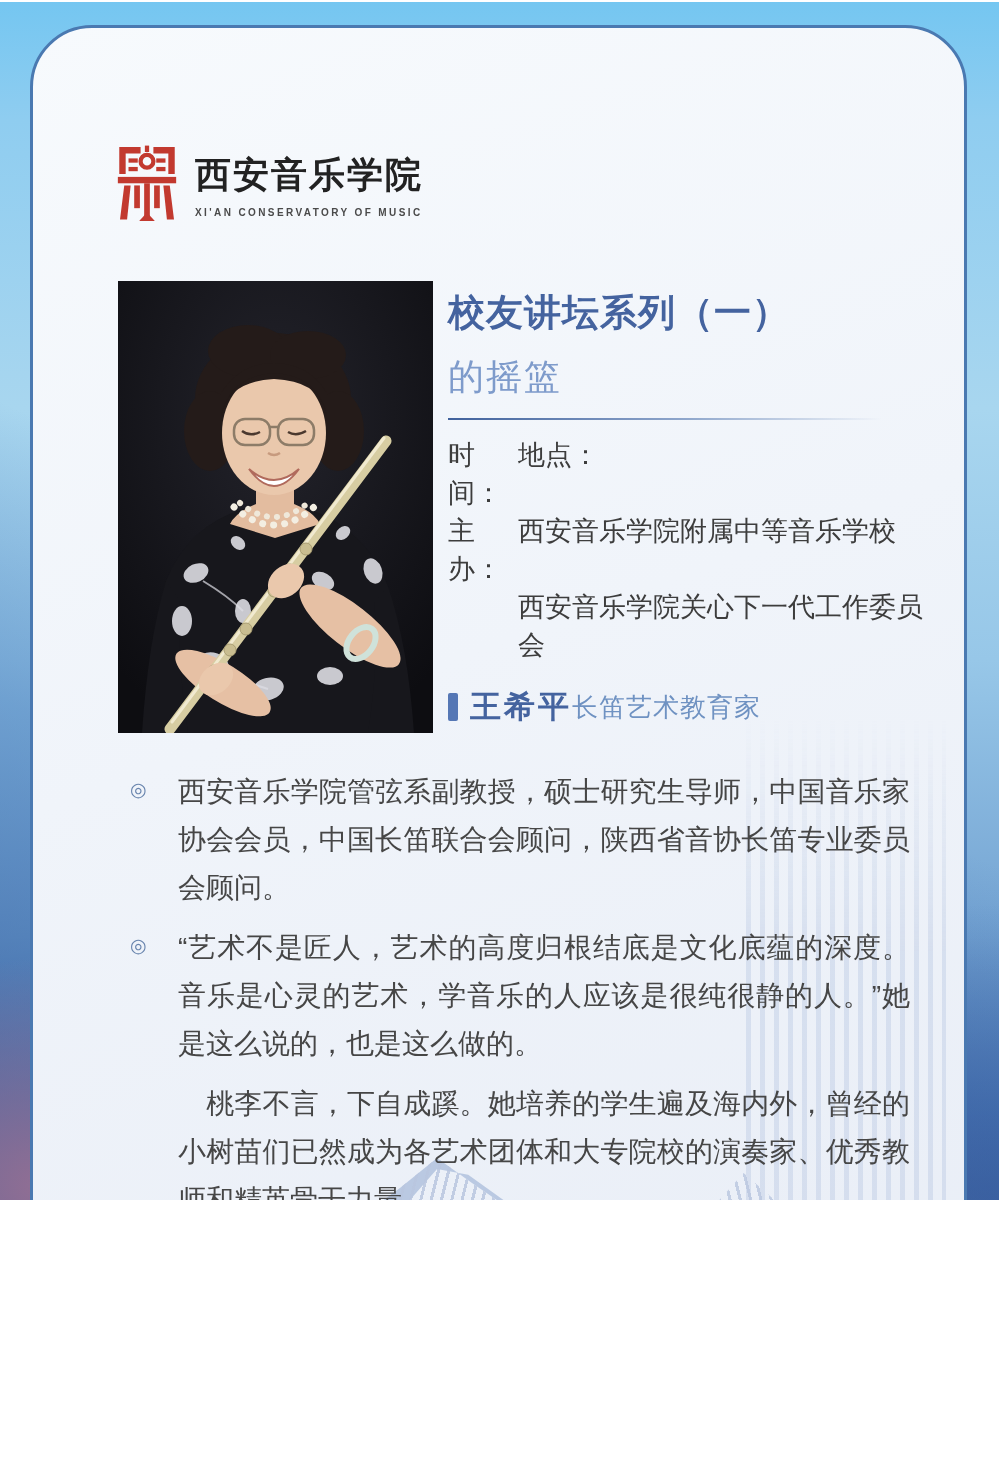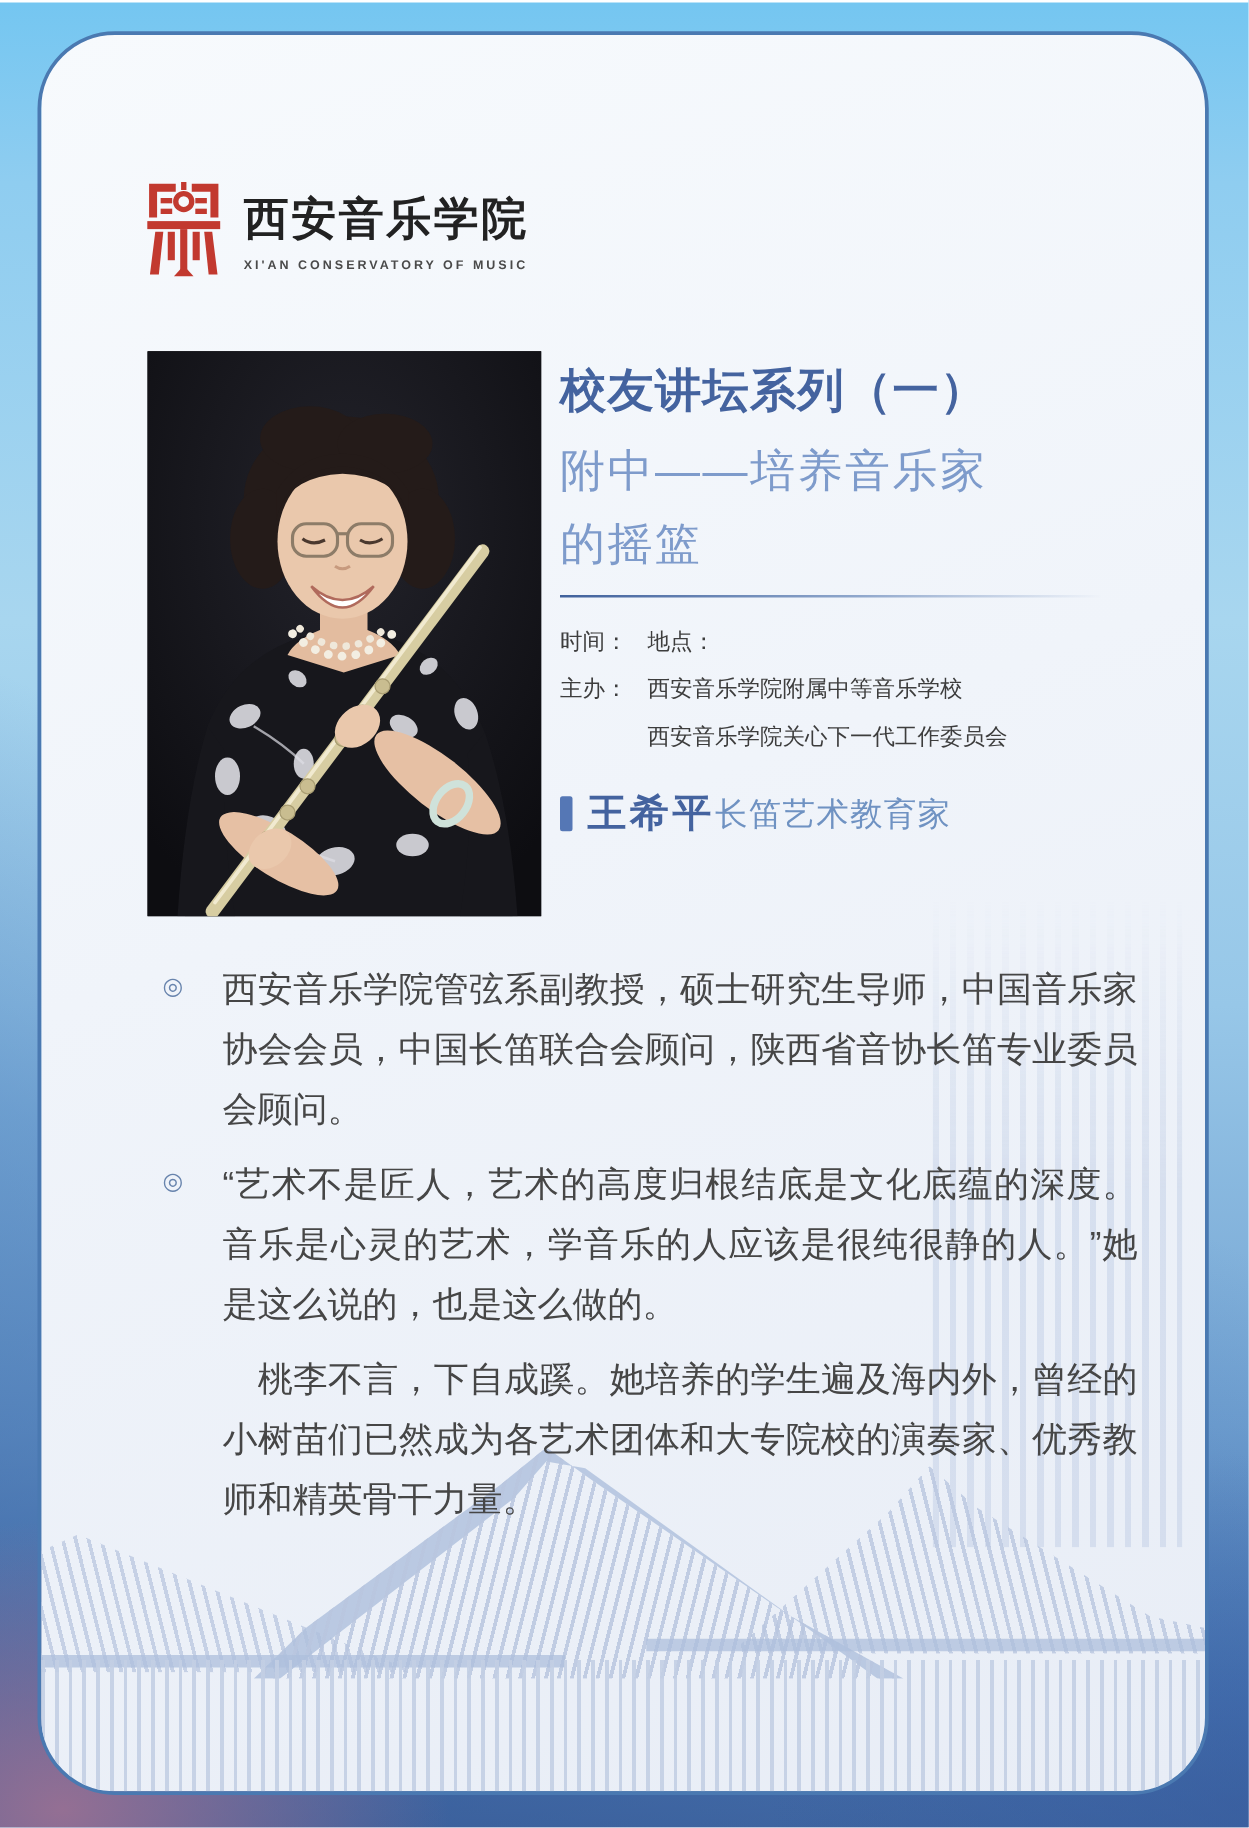--- a/index.html
+++ b/index.html
@@ -2,21 +2,21 @@
 <html><head>
 <meta charset="utf-8">
 <style>
   * { margin:0; padding:0; box-sizing:border-box; }
   html,body { width:999px; height:1462px; }
   body{
     font-family:"Liberation Sans", sans-serif;
     overflow:hidden;
   }
   .page{
-    position:relative; width:999px; height:1462px; overflow:hidden;
+    position:relative; width:999px; height:1200px; overflow:hidden;
     background:
       radial-gradient(ellipse 430px 320px at 5% 99%, rgba(153,112,147,.95), rgba(153,112,147,0) 72%),
       radial-gradient(ellipse 500px 380px at 99% 99%, rgba(52,88,156,.55), rgba(52,88,156,0) 75%),
       linear-gradient(205deg, rgba(58,110,178,0) 52%, rgba(58,110,178,.40) 70%, rgba(47,86,150,.62) 100%),
       linear-gradient(to bottom, #74c6f1 0%, #8fcdf0 10%, #a8d6ef 34%, #97c7e8 55%, #74a3d2 78%, #5079b3 93%, #49699f 100%);
   }
   .top-hairline{ position:absolute; top:0; left:0; right:0; height:2px; background:#ffffff; }
 
   
   .card{
@@ -58,21 +58,21 @@
 
   
   .photo{ position:absolute; left:85px; top:253px; width:315px; height:452px; background:#0f0f13; }
 
   
   .right-col{ position:absolute; left:415px; top:262px; width:478px; }
   .series-title{ font-size:37px; font-weight:800; color:#44639f; letter-spacing:1px; line-height:46px; }
   .lecture-title{ margin-top:12px; font-size:36px; color:#7e9bcb; line-height:58px; letter-spacing:2px; }
   .divider{ margin-top:12px; height:2px; width:434px;
     background:linear-gradient(to right, #40619c, #8fa7cc 55%, rgba(200,210,230,0)); }
-  .details{ margin-top:16px; display:grid; grid-template-columns:62px 1fr; column-gap:8px; font-size:18px; color:#3d3d3d; line-height:38px; }
+  .details{ margin-top:16px; display:grid; grid-template-columns:62px 1fr; column-gap:8px; font-size:27px; color:#3d3d3d; line-height:38px; }
   .speaker-row{ margin-top:22px; display:flex; align-items:center; }
   .speaker-bar{ width:10px; height:28px; border-radius:2px; background:#5577b5; margin-right:12px; }
   .speaker-name{ font-size:31px; font-weight:800; color:#44639f; letter-spacing:3px; }
   .speaker-title{ font-size:26px; color:#6f92c2; letter-spacing:1px; }
 
   
   .bio{ position:absolute; left:95px; top:740px; width:782px; }
   .bio p{ position:relative; padding-left:50px; font-size:28px; line-height:48px; color:#464646; text-align:justify; margin-bottom:12px; font-weight:500; }
   .bio .bullet{ position:absolute; left:2px; top:12px; font-size:19px; color:#6884ad; line-height:1; }
 </style>
@@ -198,21 +198,20 @@
         </g>
       </g>
 
       <ellipse cx="168" cy="300" rx="20" ry="15" transform="rotate(-40 168 300)" fill="#eac8ac"></ellipse>
       <ellipse cx="98" cy="398" rx="19" ry="14" transform="rotate(-40 98 398)" fill="#eac8ac"></ellipse>
     </svg>
 
     <div class="right-col">
       <div class="series-title">校友讲坛系列（一）</div>
       <div class="lecture-title">
-        <div>附中——培养音乐家</div>
         <div>的摇篮</div>
       </div>
       <div class="divider"></div>
       <div class="details">
         <span>时间：</span>
         <span>地点：</span>
         <span>主办：</span>
         <span>西安音乐学院附属中等音乐学校</span>
         <span></span>
         <span>西安音乐学院关心下一代工作委员会</span>

